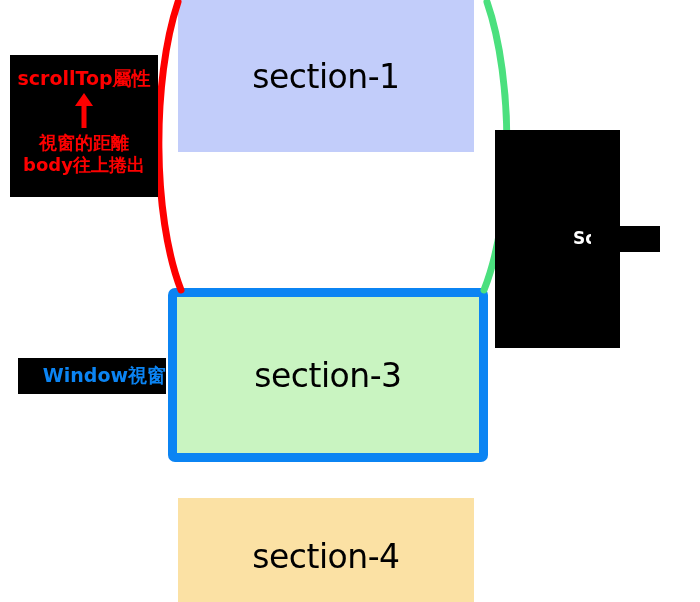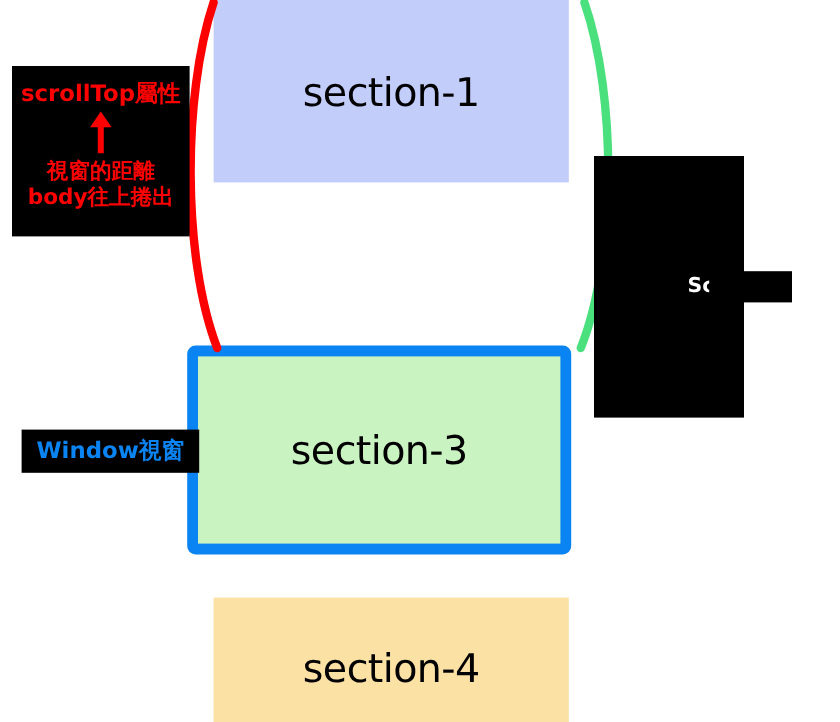--- a/index.html
+++ b/index.html
@@ -34,21 +34,21 @@
     letter-spacing: -0.5px;
     z-index: 2;
   }
   #section-1 { top: 0px;   height: 152px; background: #c2cdfa; }
   #section-2 { top: 152px; height: 138px; background: #edc2fc; }
   #section-4 { top: 466px; height: 116px; background: #fbe1a4; margin-top: 32px; }
 
   
   #section-3-wrap {
     position: absolute;
-    left: 156px;
+    left: 168px;
     top: 288px;
     width: 320px;
     height: 174px;
     background: #0b84f3;
     border-radius: 7px;
     box-sizing: border-box;
     z-index: 4;
   }
   #section-3 {
     position: absolute;
@@ -114,21 +114,21 @@
   #window-label {
     position: absolute;
     left: 18px;
     top: 358px;
     width: 148px;
     height: 36px;
     background: #000000;
     z-index: 6;
     display: flex;
     align-items: center;
-    justify-content: center;
+    justify-content: flex-end;
   }
   #window-label-text {
     color: #0b84f3;
     font-weight: bold;
     font-size: 19px;
     white-space: nowrap;
     font-family: "DejaVu Sans", sans-serif;
   }
 
   

